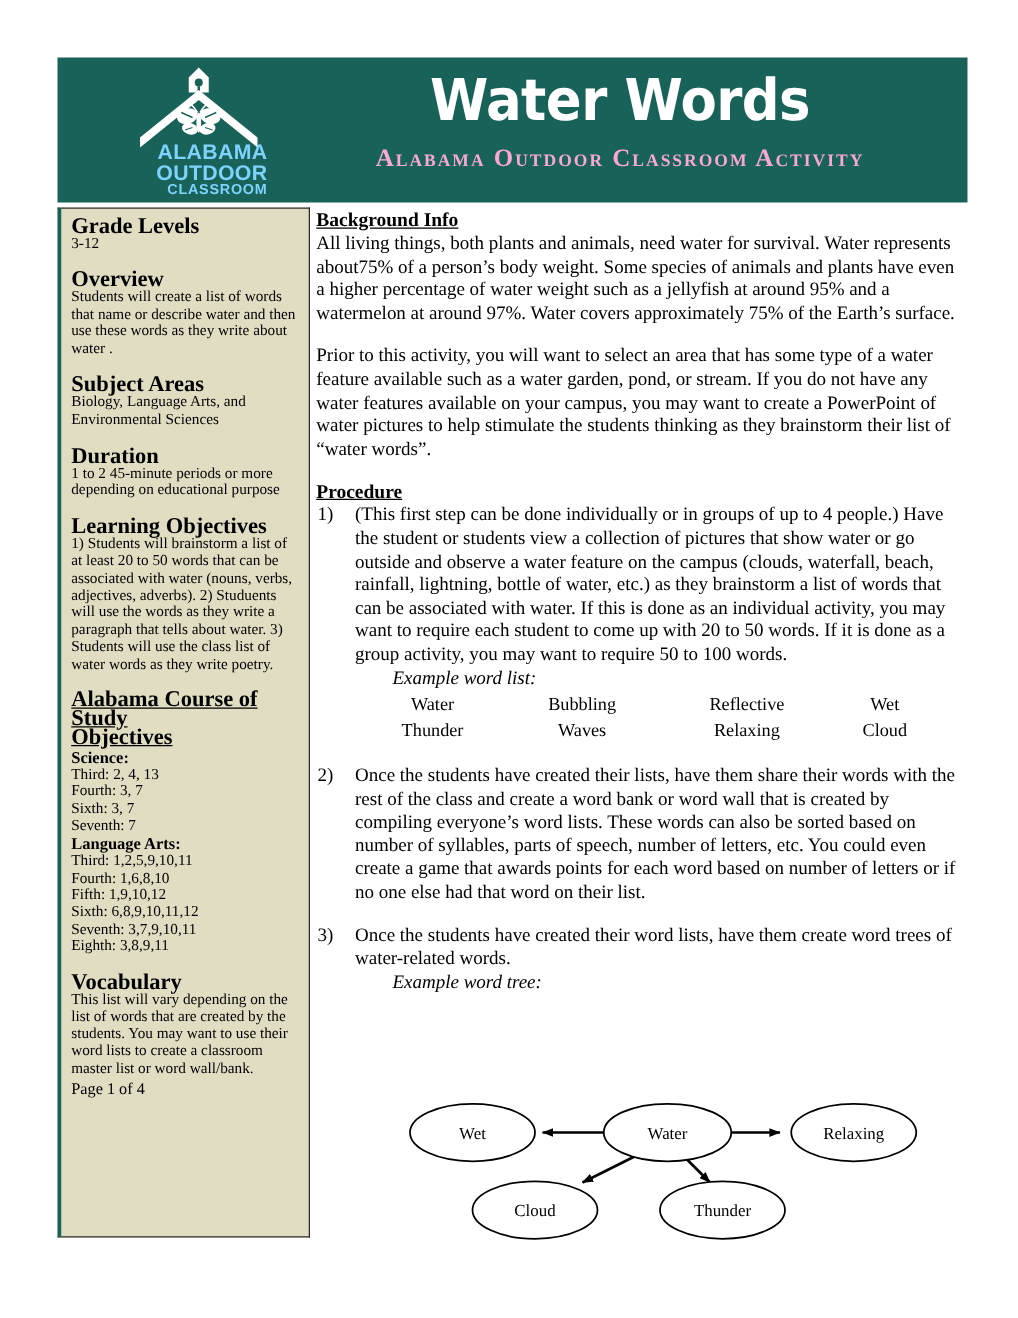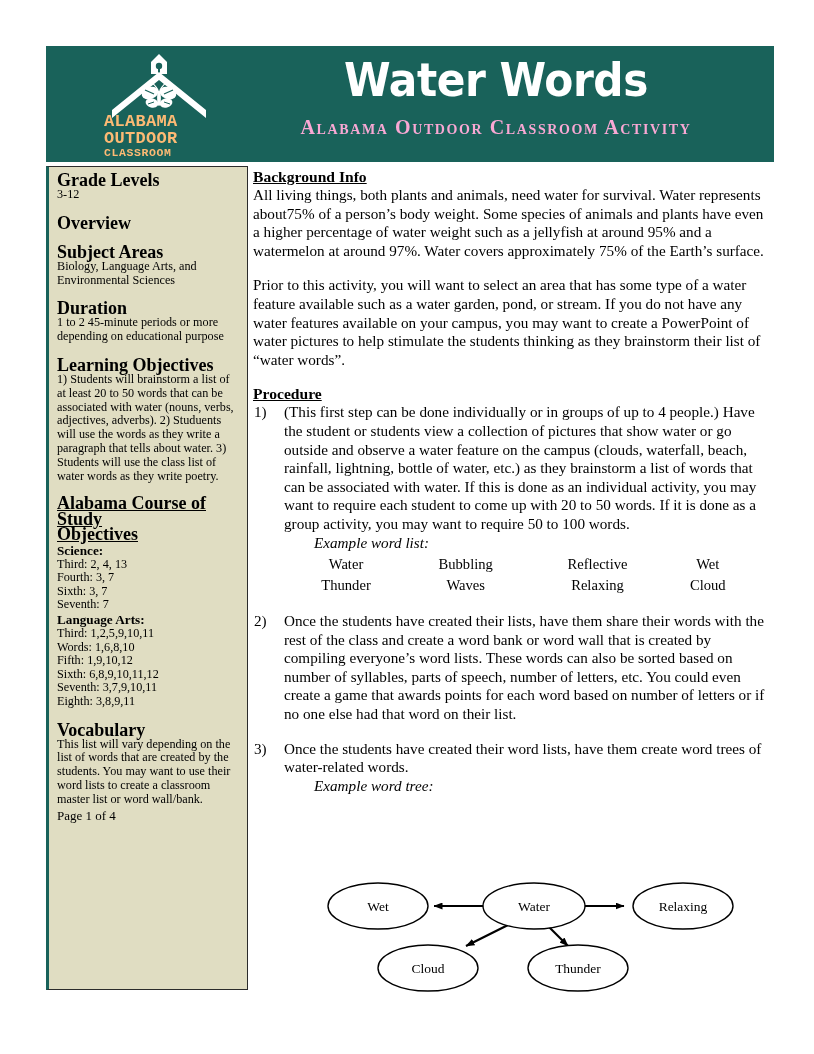--- a/index.html
+++ b/index.html
@@ -47,23 +47,23 @@
     position: absolute;
     left: 0;
     top: 0;
     width: 110px;
     height: 72px;
   }
   .logo-text {
     position: absolute;
     left: 0;
     width: 110px;
-    text-align: left;
-    color: #fdba74;
-    font-family: Liberation Mono, monospace;
+    text-align: right;
+    color: #7dd3fc;
+    font-family: Liberation Sans, sans-serif;
     font-weight: bold;
     line-height: 1;
     letter-spacing: 0.3px;
   }
   #logo-line1 { top: 61px;  font-size: 17px; }
   #logo-line2 { top: 78px;  font-size: 17px; }
   #logo-line3 { top: 95px;  font-size: 11.5px; letter-spacing: 0.6px; }
 
   #header-title {
     position: absolute;
@@ -260,20 +260,21 @@
   </div>
 
   <aside id="sidebar">
 
     <div class="sb-h">Grade Levels</div>
     <div class="sb-p">3-12</div>
 
     <div class="sb-gap"></div>
 
     <div class="sb-h">Overview</div>
+    <div class="sb-p">Students will create a list of words that name or describe water and then use these words as they write about water .</div>
 
     <div class="sb-gap"></div>
 
     <div class="sb-h">Subject Areas</div>
     <div class="sb-p">Biology, Language Arts, and Environmental Sciences</div>
 
     <div class="sb-gap"></div>
 
     <div class="sb-h">Duration</div>
     <div class="sb-p">1 to 2 45-minute periods or more depending on educational purpose</div>
@@ -289,21 +290,21 @@
     <div class="sb-h tight">Objectives</div>
 
     <div class="sb-sub">Science:</div>
     <div class="sb-line">Third: 2, 4, 13</div>
     <div class="sb-line">Fourth: 3, 7</div>
     <div class="sb-line">Sixth: 3, 7</div>
     <div class="sb-line">Seventh: 7</div>
 
     <div class="sb-sub">Language Arts:</div>
     <div class="sb-line">Third: 1,2,5,9,10,11</div>
-    <div class="sb-line">Words: 1,6,8,10</div>
+    <div class="sb-line">Fourth: 1,6,8,10</div>
     <div class="sb-line">Fifth: 1,9,10,12</div>
     <div class="sb-line">Sixth: 6,8,9,10,11,12</div>
     <div class="sb-line">Seventh: 3,7,9,10,11</div>
     <div class="sb-line">Eighth: 3,8,9,11</div>
 
     <div class="sb-gap"></div>
 
     <div class="sb-h">Vocabulary</div>
     <div class="sb-p">This list will vary depending on the list of words that are created by the students.  You may want to use their word lists to create a classroom master list or word wall/bank.</div>
 

